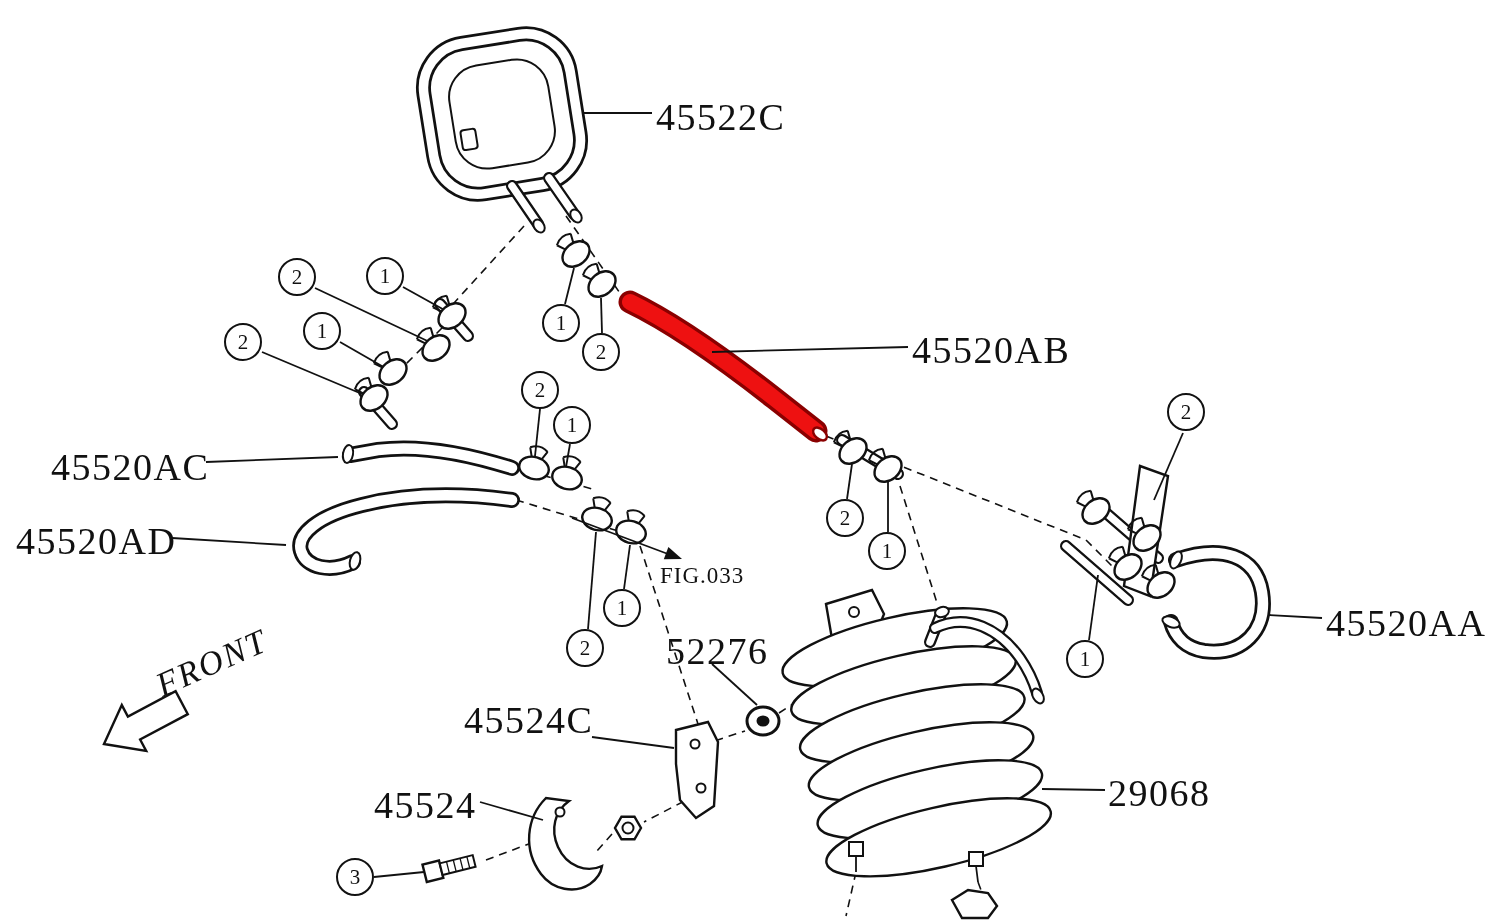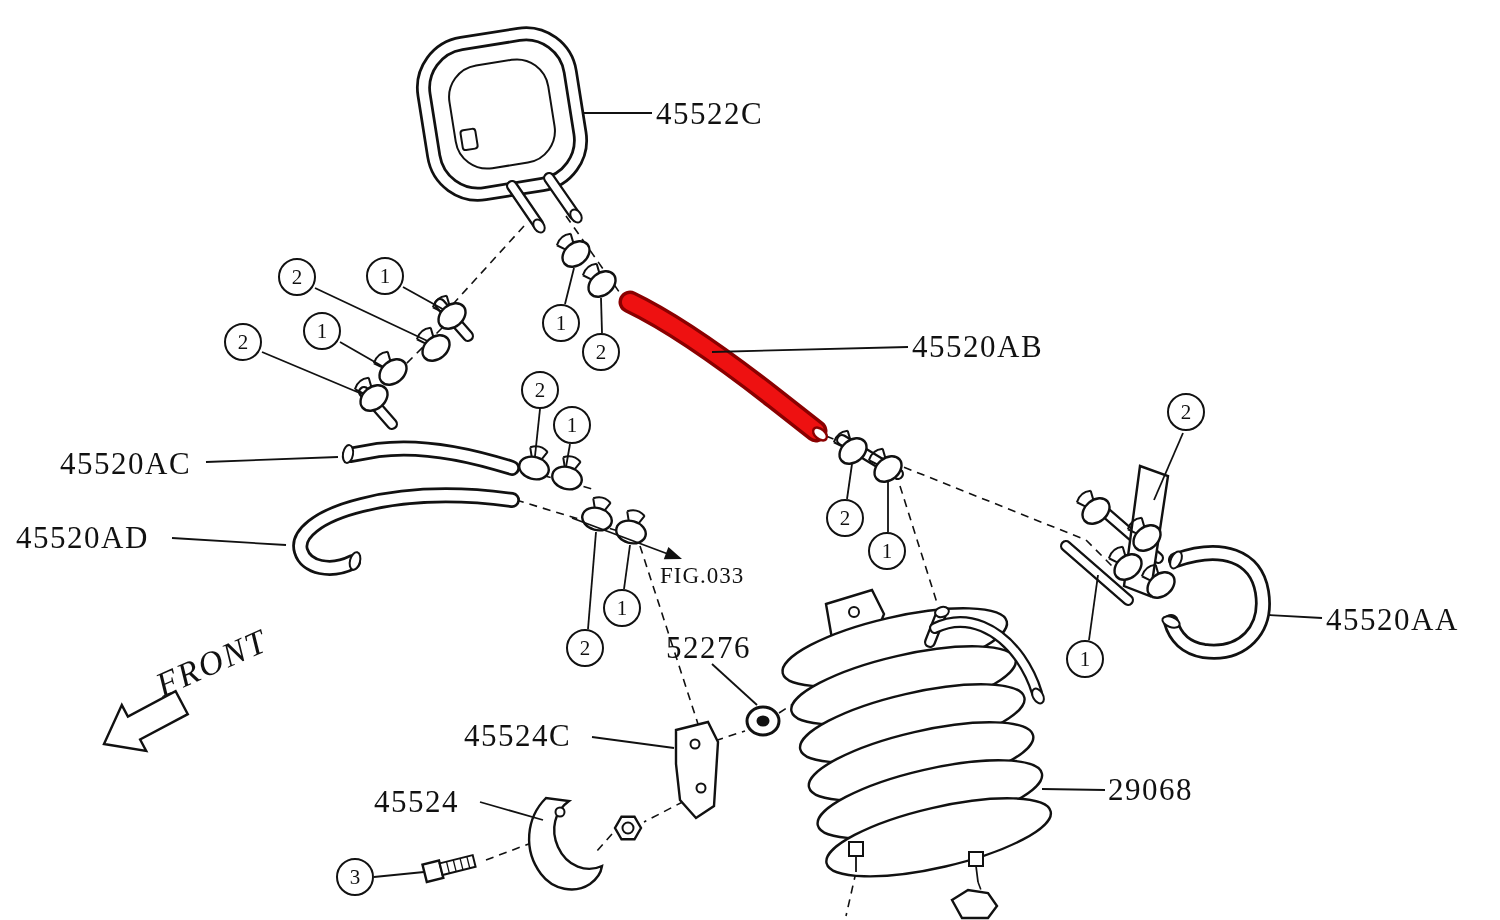--- a/index.html
+++ b/index.html
@@ -1,19 +1,19 @@
 <!DOCTYPE html>
 <html><head>
 <meta charset="utf-8">
 <style>
   *{box-sizing:border-box}
   html,body{margin:0;padding:0;background:#ffffff}
   .stage{position:relative;width:1500px;height:920px;background:#fff;font-family:"Liberation Serif",serif;color:#111;overflow:hidden}
   .stage>svg{position:absolute;left:0;top:0}
-  .plabel{position:absolute;font-size:31px;letter-spacing:1.5px;white-space:nowrap;line-height:1.2}
+  .plabel{position:absolute;font-size:38px;letter-spacing:1.5px;white-space:nowrap;line-height:1.2}
   .figref{position:absolute;font-size:23px;letter-spacing:1px;white-space:nowrap}
   .front{position:absolute;font-size:34px;font-style:italic;letter-spacing:2px;transform:rotate(-24deg);transform-origin:left center;white-space:nowrap}
   .callout{position:absolute;width:38px;height:38px;border:2.5px solid #111;border-radius:50%;background:#fff;display:flex;align-items:center;justify-content:center;font-size:21px}
   .ln{fill:none;stroke:#111;stroke-width:1.8}
   .dash{fill:none;stroke:#111;stroke-width:1.6;stroke-dasharray:8 6}
   .tO{fill:none;stroke:#111;stroke-width:16;stroke-linecap:round}
   .tI{fill:none;stroke:#fff;stroke-width:10.5;stroke-linecap:round}
   .t2O{fill:none;stroke:#111;stroke-width:12;stroke-linecap:round}
   .t2I{fill:none;stroke:#fff;stroke-width:7.5;stroke-linecap:round}
   .rto{fill:none;stroke:#111;stroke-width:15}
@@ -214,25 +214,25 @@
     <polygon points="682,559 663.8,559.2 668.4,547" fill="#111"></polygon>
   </g>
 
   <g transform="translate(104,744) rotate(-28)">
     <path class="sh" d="M 0 0 L 34 -26 L 34 -13 L 88 -13 L 88 13 L 34 13 L 34 26 Z"></path>
   </g>
 </svg>
 
 <div class="plabel" style="left:656px;top:95px">45522C</div>
 <div class="plabel" style="left:912px;top:328px">45520AB</div>
-<div class="plabel" style="left:60px;top:445px">45520AC</div>
+<div class="plabel" style="left:51px;top:445px">45520AC</div>
 <div class="plabel" style="left:16px;top:519px">45520AD</div>
 <div class="plabel" style="left:1326px;top:601px">45520AA</div>
 <div class="plabel" style="left:666px;top:629px">52276</div>
-<div class="plabel" style="left:464px;top:717px">45524C</div>
+<div class="plabel" style="left:464px;top:698px">45524C</div>
 <div class="plabel" style="left:374px;top:783px">45524</div>
 <div class="plabel" style="left:1108px;top:771px">29068</div>
 
 <div class="figref" style="left:660px;top:563px">FIG.033</div>
 <div class="front" style="left:158px;top:668px">FRONT</div>
 
 <div class="callout" style="left:278px;top:258px">2</div>
 <div class="callout" style="left:366px;top:257px">1</div>
 <div class="callout" style="left:224px;top:323px">2</div>
 <div class="callout" style="left:303px;top:312px">1</div>

